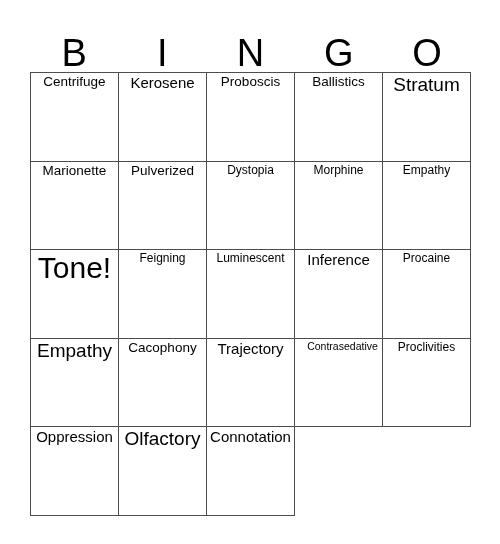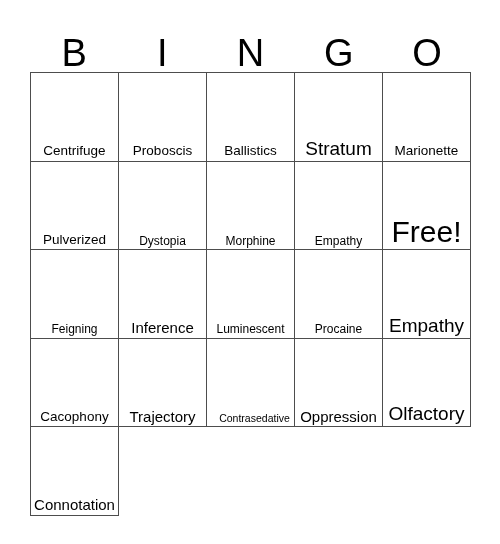--- a/index.html
+++ b/index.html
@@ -56,21 +56,21 @@
     border-top: 1px solid #4d4d4d;
     border-left: 1px solid #4d4d4d;
     box-sizing: border-box;
     background: #ffffff;
   }
   .cell {
     border-right: 1px solid #4d4d4d;
     border-bottom: 1px solid #4d4d4d;
     box-sizing: border-box;
     display: flex;
-    align-items: flex-end;
+    align-items: flex-start;
     justify-content: center;
     overflow: hidden;
     padding: 2px 3px;
     background: #ffffff;
   }
   .cell-text {
     display: block;
     text-align: center;
     line-height: 1.05;
     color: #000000;
@@ -98,20 +98,23 @@
     <div class="header-cell">N</div>
     <div class="header-cell">G</div>
     <div class="header-cell">O</div>
   </div>
 
   <div class="grid" id="bingo-grid">
       <div class="cell">
         <span class="cell-text s-md">Centrifuge</span>
       </div>
       <div class="cell">
+        <span class="cell-text s-lg">Kerosene</span>
+      </div>
+      <div class="cell">
         <span class="cell-text s-md">Proboscis</span>
       </div>
       <div class="cell">
         <span class="cell-text s-md">Ballistics</span>
       </div>
       <div class="cell">
         <span class="cell-text s-xxl">Stratum</span>
       </div>
       <div class="cell">
         <span class="cell-text s-md">Marionette</span>
@@ -122,47 +125,50 @@
       <div class="cell">
         <span class="cell-text s-xl">Dystopia</span>
       </div>
       <div class="cell">
         <span class="cell-text s-xl">Morphine</span>
       </div>
       <div class="cell">
         <span class="cell-text s-xl">Empathy</span>
       </div>
       <div class="cell">
-        <span class="cell-text s-free">Free!</span>
+        <span class="cell-text s-free">Tone!</span>
       </div>
       <div class="cell">
         <span class="cell-text s-xl">Feigning</span>
       </div>
       <div class="cell">
-        <span class="cell-text s-lg">Inference</span>
+        <span class="cell-text s-sm">Luminescent</span>
       </div>
       <div class="cell">
-        <span class="cell-text s-sm">Luminescent</span>
+        <span class="cell-text s-lg">Inference</span>
       </div>
       <div class="cell">
         <span class="cell-text s-xl">Procaine</span>
       </div>
       <div class="cell">
         <span class="cell-text s-xxl">Empathy</span>
       </div>
       <div class="cell">
         <span class="cell-text s-md">Cacophony</span>
       </div>
       <div class="cell">
         <span class="cell-text s-lg">Trajectory</span>
       </div>
       <div class="cell">
         <span class="cell-text s-xs">Contrasedative</span>
       </div>
       <div class="cell">
+        <span class="cell-text s-xl">Proclivities</span>
+      </div>
+      <div class="cell">
         <span class="cell-text s-lg">Oppression</span>
       </div>
       <div class="cell">
         <span class="cell-text s-xxl">Olfactory</span>
       </div>
       <div class="cell">
         <span class="cell-text s-lg">Connotation</span>
       </div>
     </div>
 

